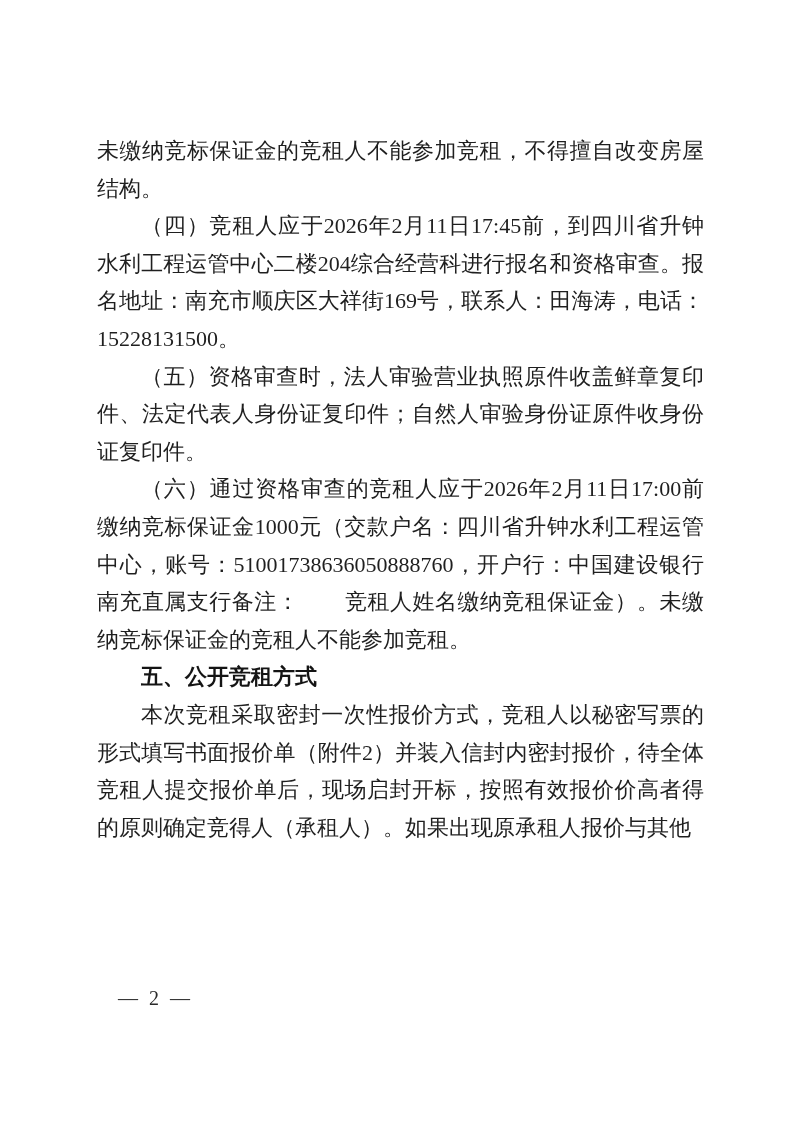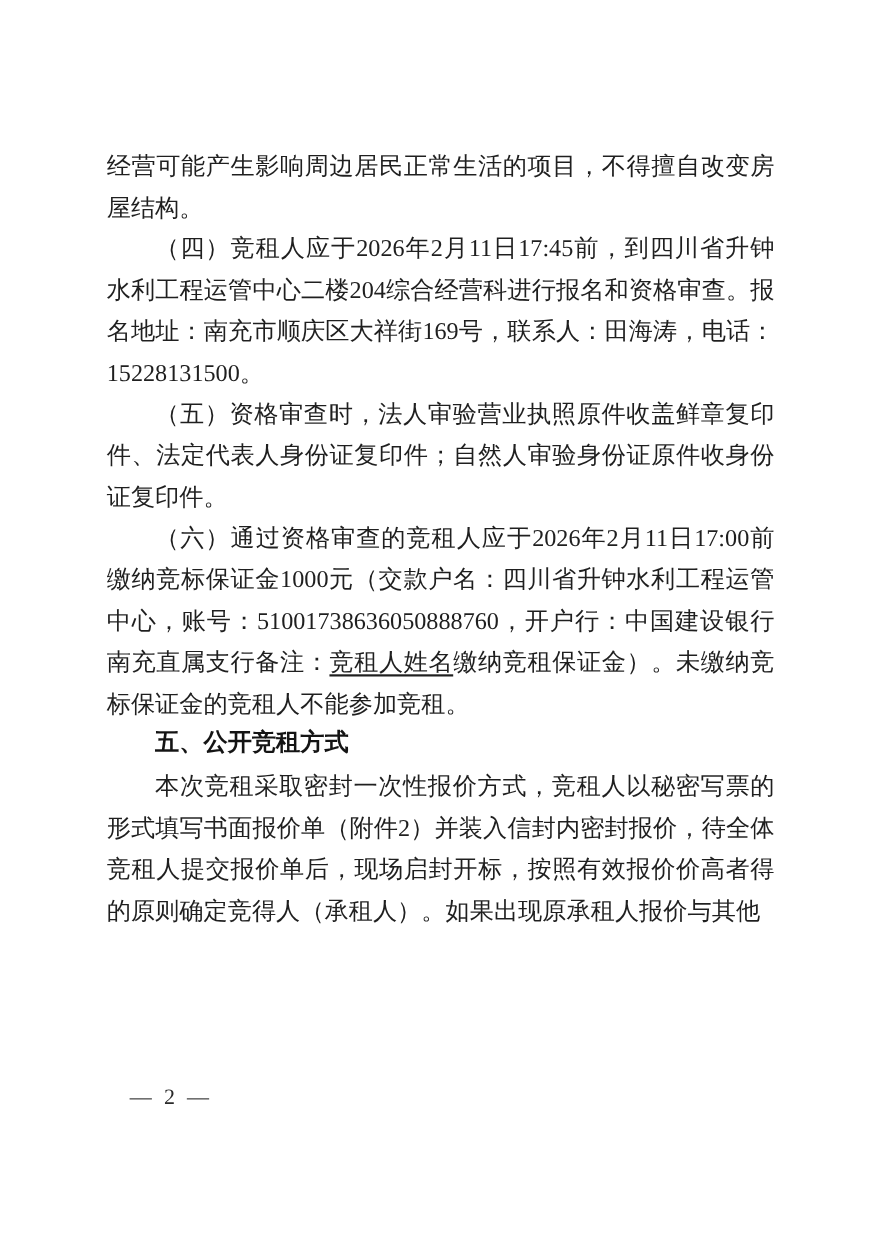--- a/index.html
+++ b/index.html
@@ -31,47 +31,47 @@
     text-indent: 2em;
     letter-spacing: 0;
   }
   .para.no-indent {
     text-indent: 0;
   }
   .heading {
     margin: 0;
     font-size: 22px;
     line-height: 37.6px;
-    font-family: Liberation Mono, monospace;
+    font-family: Liberation Sans, sans-serif;
     font-weight: bold;
     text-indent: 2em;
     color: #141414;
   }
   .underlined {
-    text-decoration: underline;
     text-underline-offset: 4px;
+    margin-left: 46px;
   }
   .footer-pagenum {
     position: absolute;
     left: 118px;
     top: 986px;
     font-size: 20px;
     line-height: 24px;
     letter-spacing: 3px;
     font-family: "Liberation Serif", "DejaVu Serif", serif;
     color: #2a2a2a;
   }
 </style>
 </head>
 <body>
 
 <div class="page">
   <div class="content">
 
-    <p class="para no-indent">经营可能产生影响周边居民正常生活的项目，不得擅自改变房屋结构。</p>
+    <p class="para no-indent">未缴纳竞标保证金的竞租人不能参加竞租，不得擅自改变房屋结构。</p>
 
     <p class="para">（四）竞租人应于2026年2月11日17:45前，到四川省升钟水利工程运管中心二楼204综合经营科进行报名和资格审查。报名地址：南充市顺庆区大祥街169号，联系人：田海涛，电话：15228131500。</p>
 
     <p class="para">（五）资格审查时，法人审验营业执照原件收盖鲜章复印件、法定代表人身份证复印件；自然人审验身份证原件收身份证复印件。</p>
 
     <p class="para"><span>（六）通过资格审查的竞租人应于2026年2月11日17:00前缴纳竞标保证金1000元（交款户名：四川省升钟水利工程运管中心，账号：51001738636050888760，开户行：中国建设银行南充直属支行备注：</span><span class="underlined">竞租人姓名</span><span>缴纳竞租保证金）。未缴纳竞标保证金的竞租人不能参加竞租。</span></p>
 
 
     <h2 class="heading">五、公开竞租方式</h2>
 

